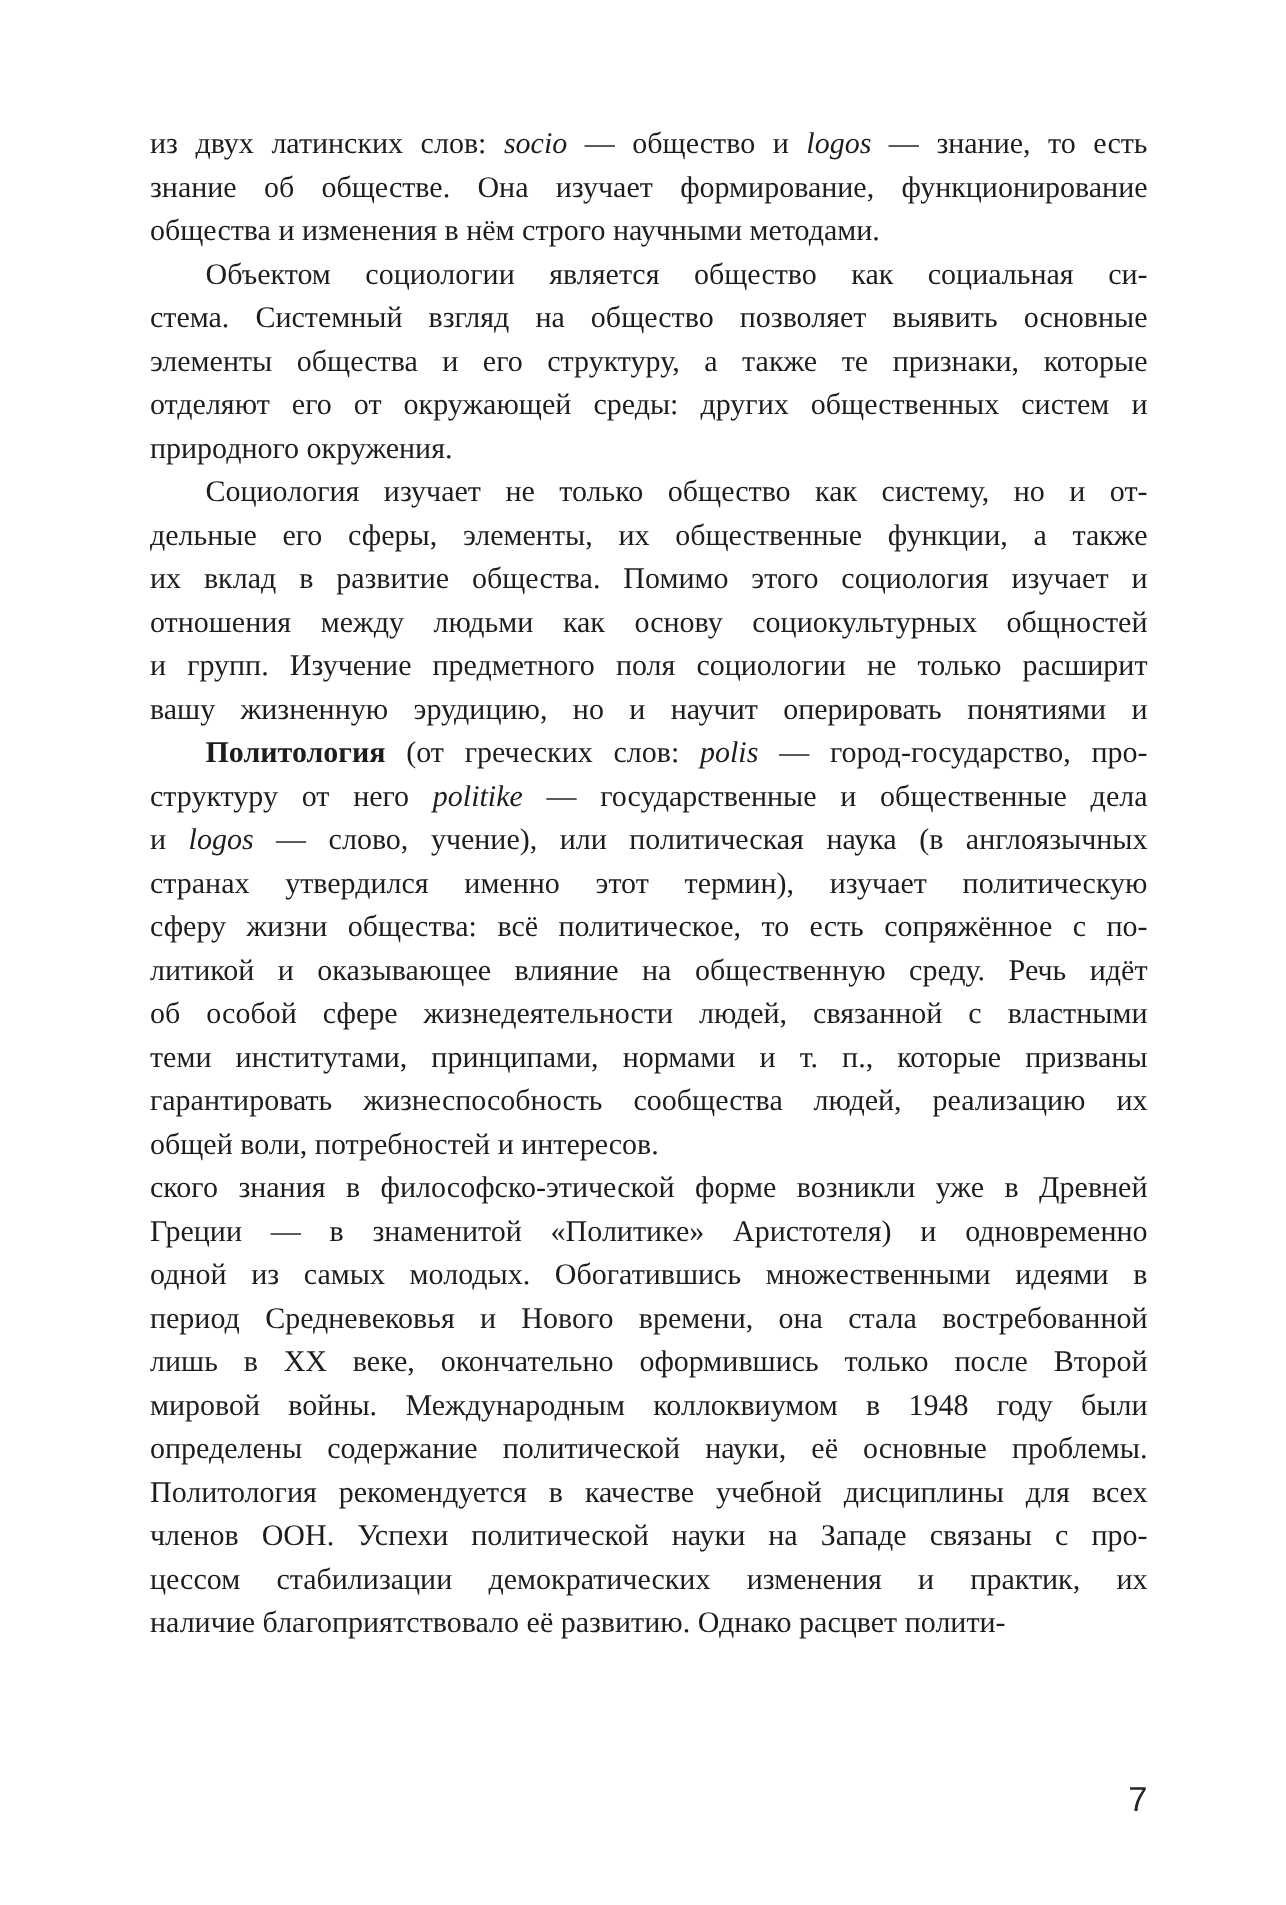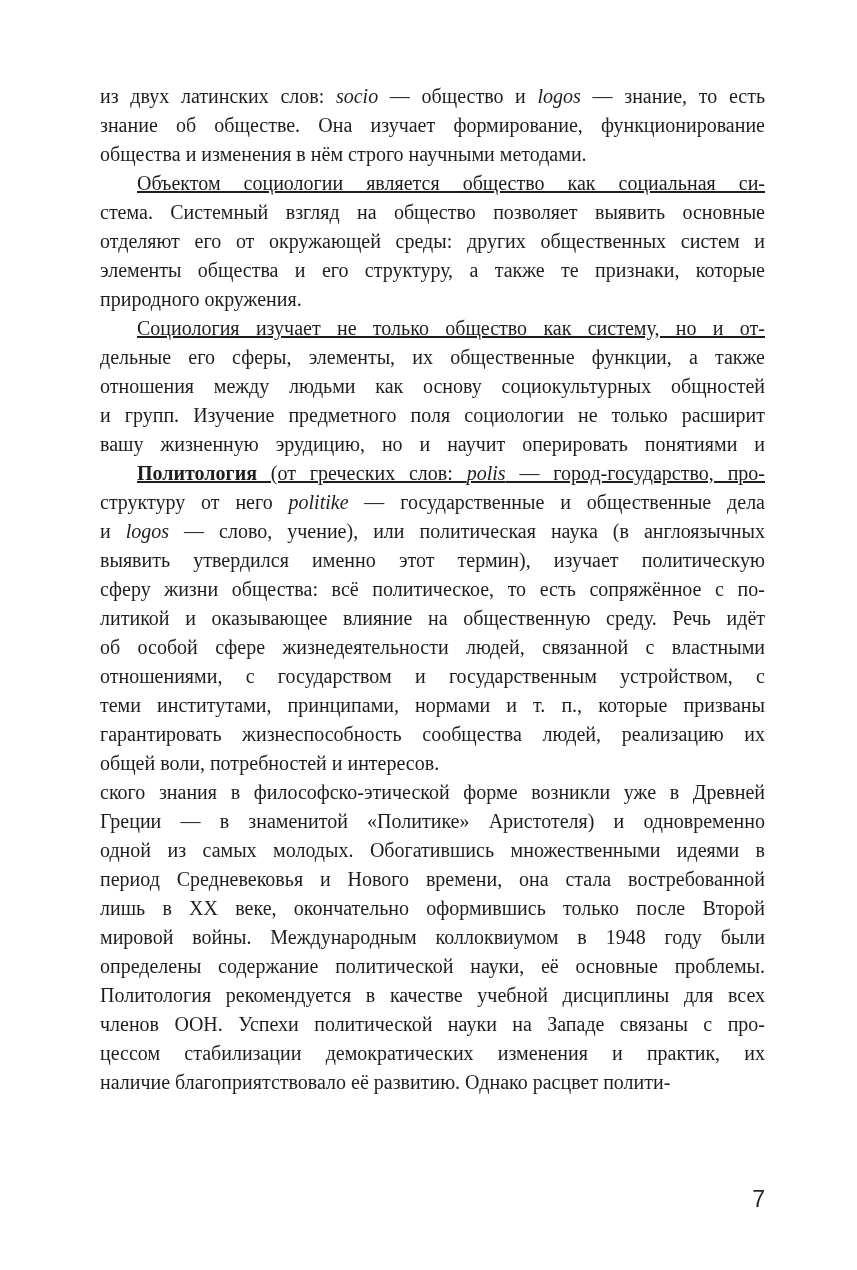--- a/index.html
+++ b/index.html
@@ -31,21 +31,20 @@
   .line {
     display: block;
     text-align: justify;
     text-align-last: justify;
   }
   .line.lastline {
     text-align-last: left;
   }
   .line.indent {
     text-indent: 37px;
-    text-decoration: underline;
   }
   .seg.it { font-style: italic; }
   .seg.bd { font-weight: bold; }
   .page-number {
     position: absolute;
     top: 1186px;
     left: 100px;
     width: 665px;
     text-align: right;
     font-family: "Liberation Sans", "DejaVu Sans", sans-serif;
@@ -59,40 +58,40 @@
 <div class="document-page">
   <div class="body-text">
       <p class="para">
         <span class="line"><span class="seg">из двух латинских слов: </span><span class="seg it">socio</span><span class="seg"> — общество и </span><span class="seg it">logos</span><span class="seg"> — знание, то есть</span></span>
         <span class="line"><span class="seg">знание об обществе. Она изучает формирование, функционирование</span></span>
         <span class="line lastline"><span class="seg">общества и изменения в нём строго научными методами.</span></span>
       </p>
       <p class="para">
         <span class="line indent"><span class="seg">Объектом социологии является общество как социальная си-</span></span>
         <span class="line"><span class="seg">стема. Системный взгляд на общество позволяет выявить основные</span></span>
+        <span class="line"><span class="seg">элементы общества и его структуру, а также те признаки, которые</span></span>
         <span class="line"><span class="seg">отделяют его от окружающей среды: других общественных систем и</span></span>
-        <span class="line"><span class="seg">элементы общества и его структуру, а также те признаки, которые</span></span>
         <span class="line lastline"><span class="seg">природного окружения.</span></span>
       </p>
       <p class="para">
         <span class="line indent"><span class="seg">Социология изучает не только общество как систему, но и от-</span></span>
         <span class="line"><span class="seg">дельные его сферы, элементы, их общественные функции, а также</span></span>
+        <span class="line"><span class="seg">их вклад в развитие общества. Помимо этого социология изучает и</span></span>
         <span class="line"><span class="seg">отношения между людьми как основу социокультурных общностей</span></span>
         <span class="line"><span class="seg">и групп. Изучение предметного поля социологии не только расширит</span></span>
         <span class="line"><span class="seg">вашу жизненную эрудицию, но и научит оперировать понятиями и</span></span>
       </p>
       <p class="para">
         <span class="line indent"><span class="seg bd">Политология</span><span class="seg"> (от греческих слов: </span><span class="seg it">polis</span><span class="seg"> — город-государство, про-</span></span>
         <span class="line"><span class="seg">структуру от него </span><span class="seg it">politike</span><span class="seg"> — государственные и общественные дела</span></span>
         <span class="line"><span class="seg">и </span><span class="seg it">logos</span><span class="seg"> — слово, учение), или политическая наука (в англоязычных</span></span>
-        <span class="line"><span class="seg">выявить утвердился именно этот термин), изучает политическую</span></span>
+        <span class="line"><span class="seg">странах утвердился именно этот термин), изучает политическую</span></span>
         <span class="line"><span class="seg">сферу жизни общества: всё политическое, то есть сопряжённое с по-</span></span>
         <span class="line"><span class="seg">литикой и оказывающее влияние на общественную среду. Речь идёт</span></span>
         <span class="line"><span class="seg">об особой сфере жизнедеятельности людей, связанной с властными</span></span>
-        <span class="line"><span class="seg">отношениями, с государством и государственным устройством, с</span></span>
         <span class="line"><span class="seg">теми институтами, принципами, нормами и т. п., которые призваны</span></span>
         <span class="line"><span class="seg">гарантировать жизнеспособность сообщества людей, реализацию их</span></span>
         <span class="line lastline"><span class="seg">общей воли, потребностей и интересов.</span></span>
       </p>
       <p class="para">
         <span class="line"><span class="seg">ского знания в философско-этической форме возникли уже в Древней</span></span>
         <span class="line"><span class="seg">Греции — в знаменитой «Политике» Аристотеля) и одновременно</span></span>
         <span class="line"><span class="seg">одной из самых молодых. Обогатившись множественными идеями в</span></span>
         <span class="line"><span class="seg">период Средневековья и Нового времени, она стала востребованной</span></span>
         <span class="line"><span class="seg">лишь в XX веке, окончательно оформившись только после Второй</span></span>

